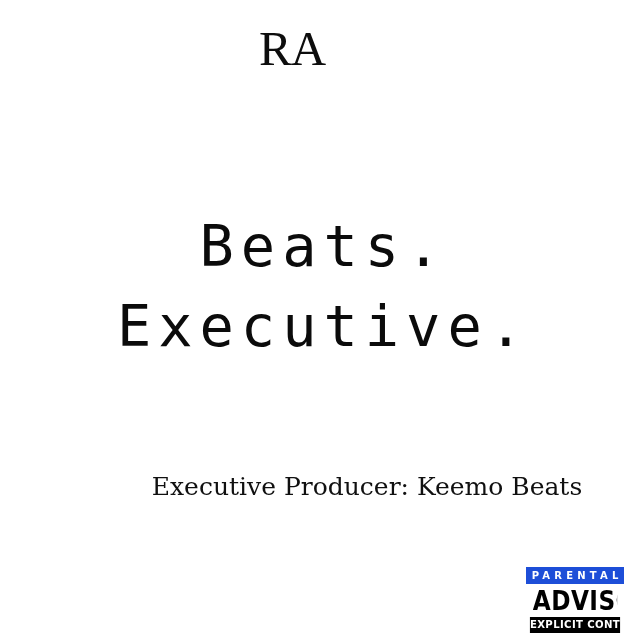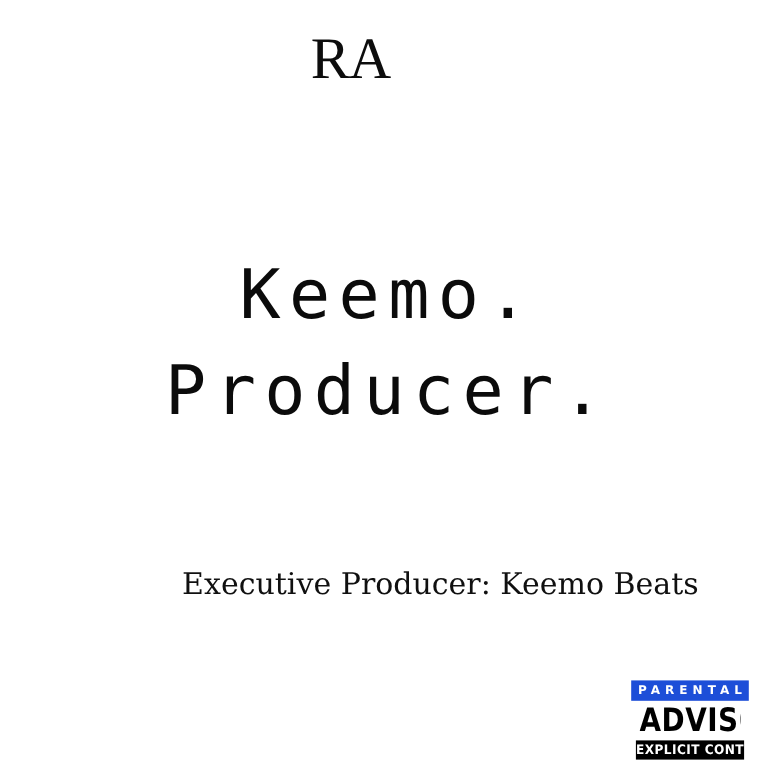--- a/index.html
+++ b/index.html
@@ -133,22 +133,22 @@
   }
 </style>
 </head>
 <body>
 
 <div class="cover">
 
   <div class="artist-name">RA</div>
 
   <div class="album-title">
-    <span class="title-line">Keemo.</span>
-    <span class="title-line">Producer.</span>
+    <span class="title-line">Beats.</span>
+    <span class="title-line">Executive.</span>
   </div>
 
   <div class="producer-credit">Executive Producer: Keemo Beats</div>
 
   <div class="advisory-logo">
     <div class="advisory-top">PARENTAL</div>
     <div class="advisory-mid">ADVISORY</div>
     <div class="advisory-bottom">EXPLICIT CONTENT</div>
   </div>
 

